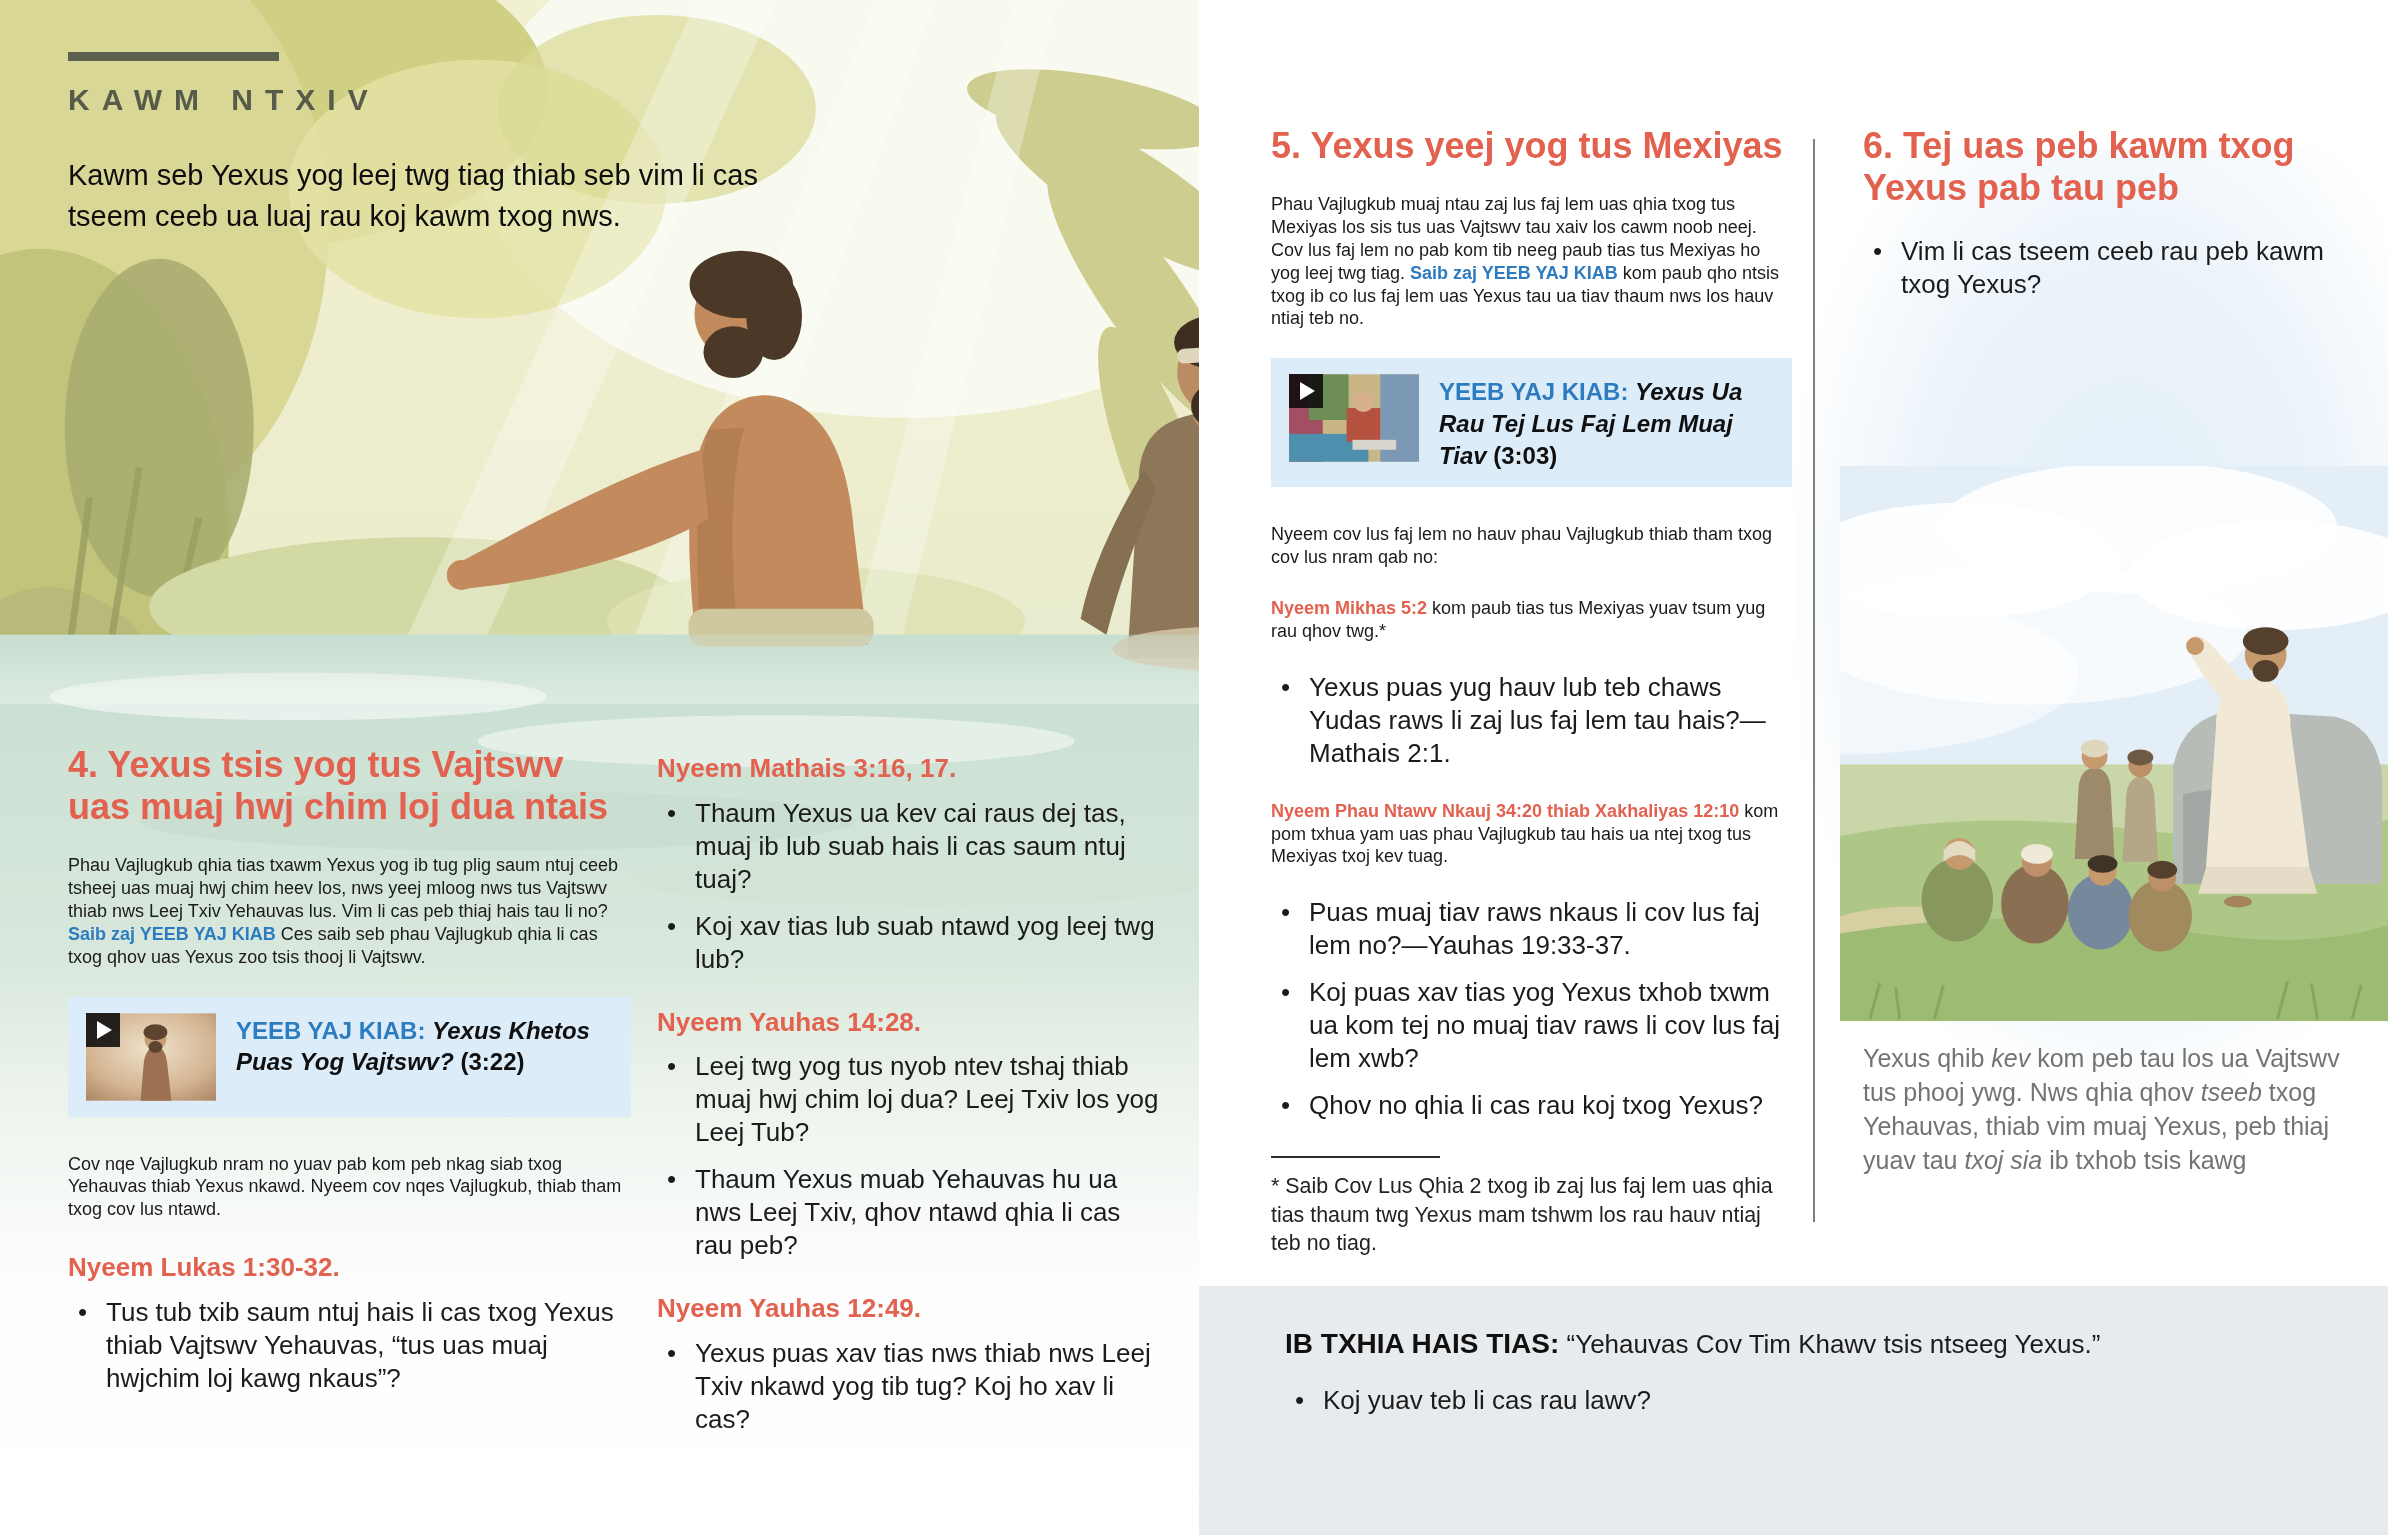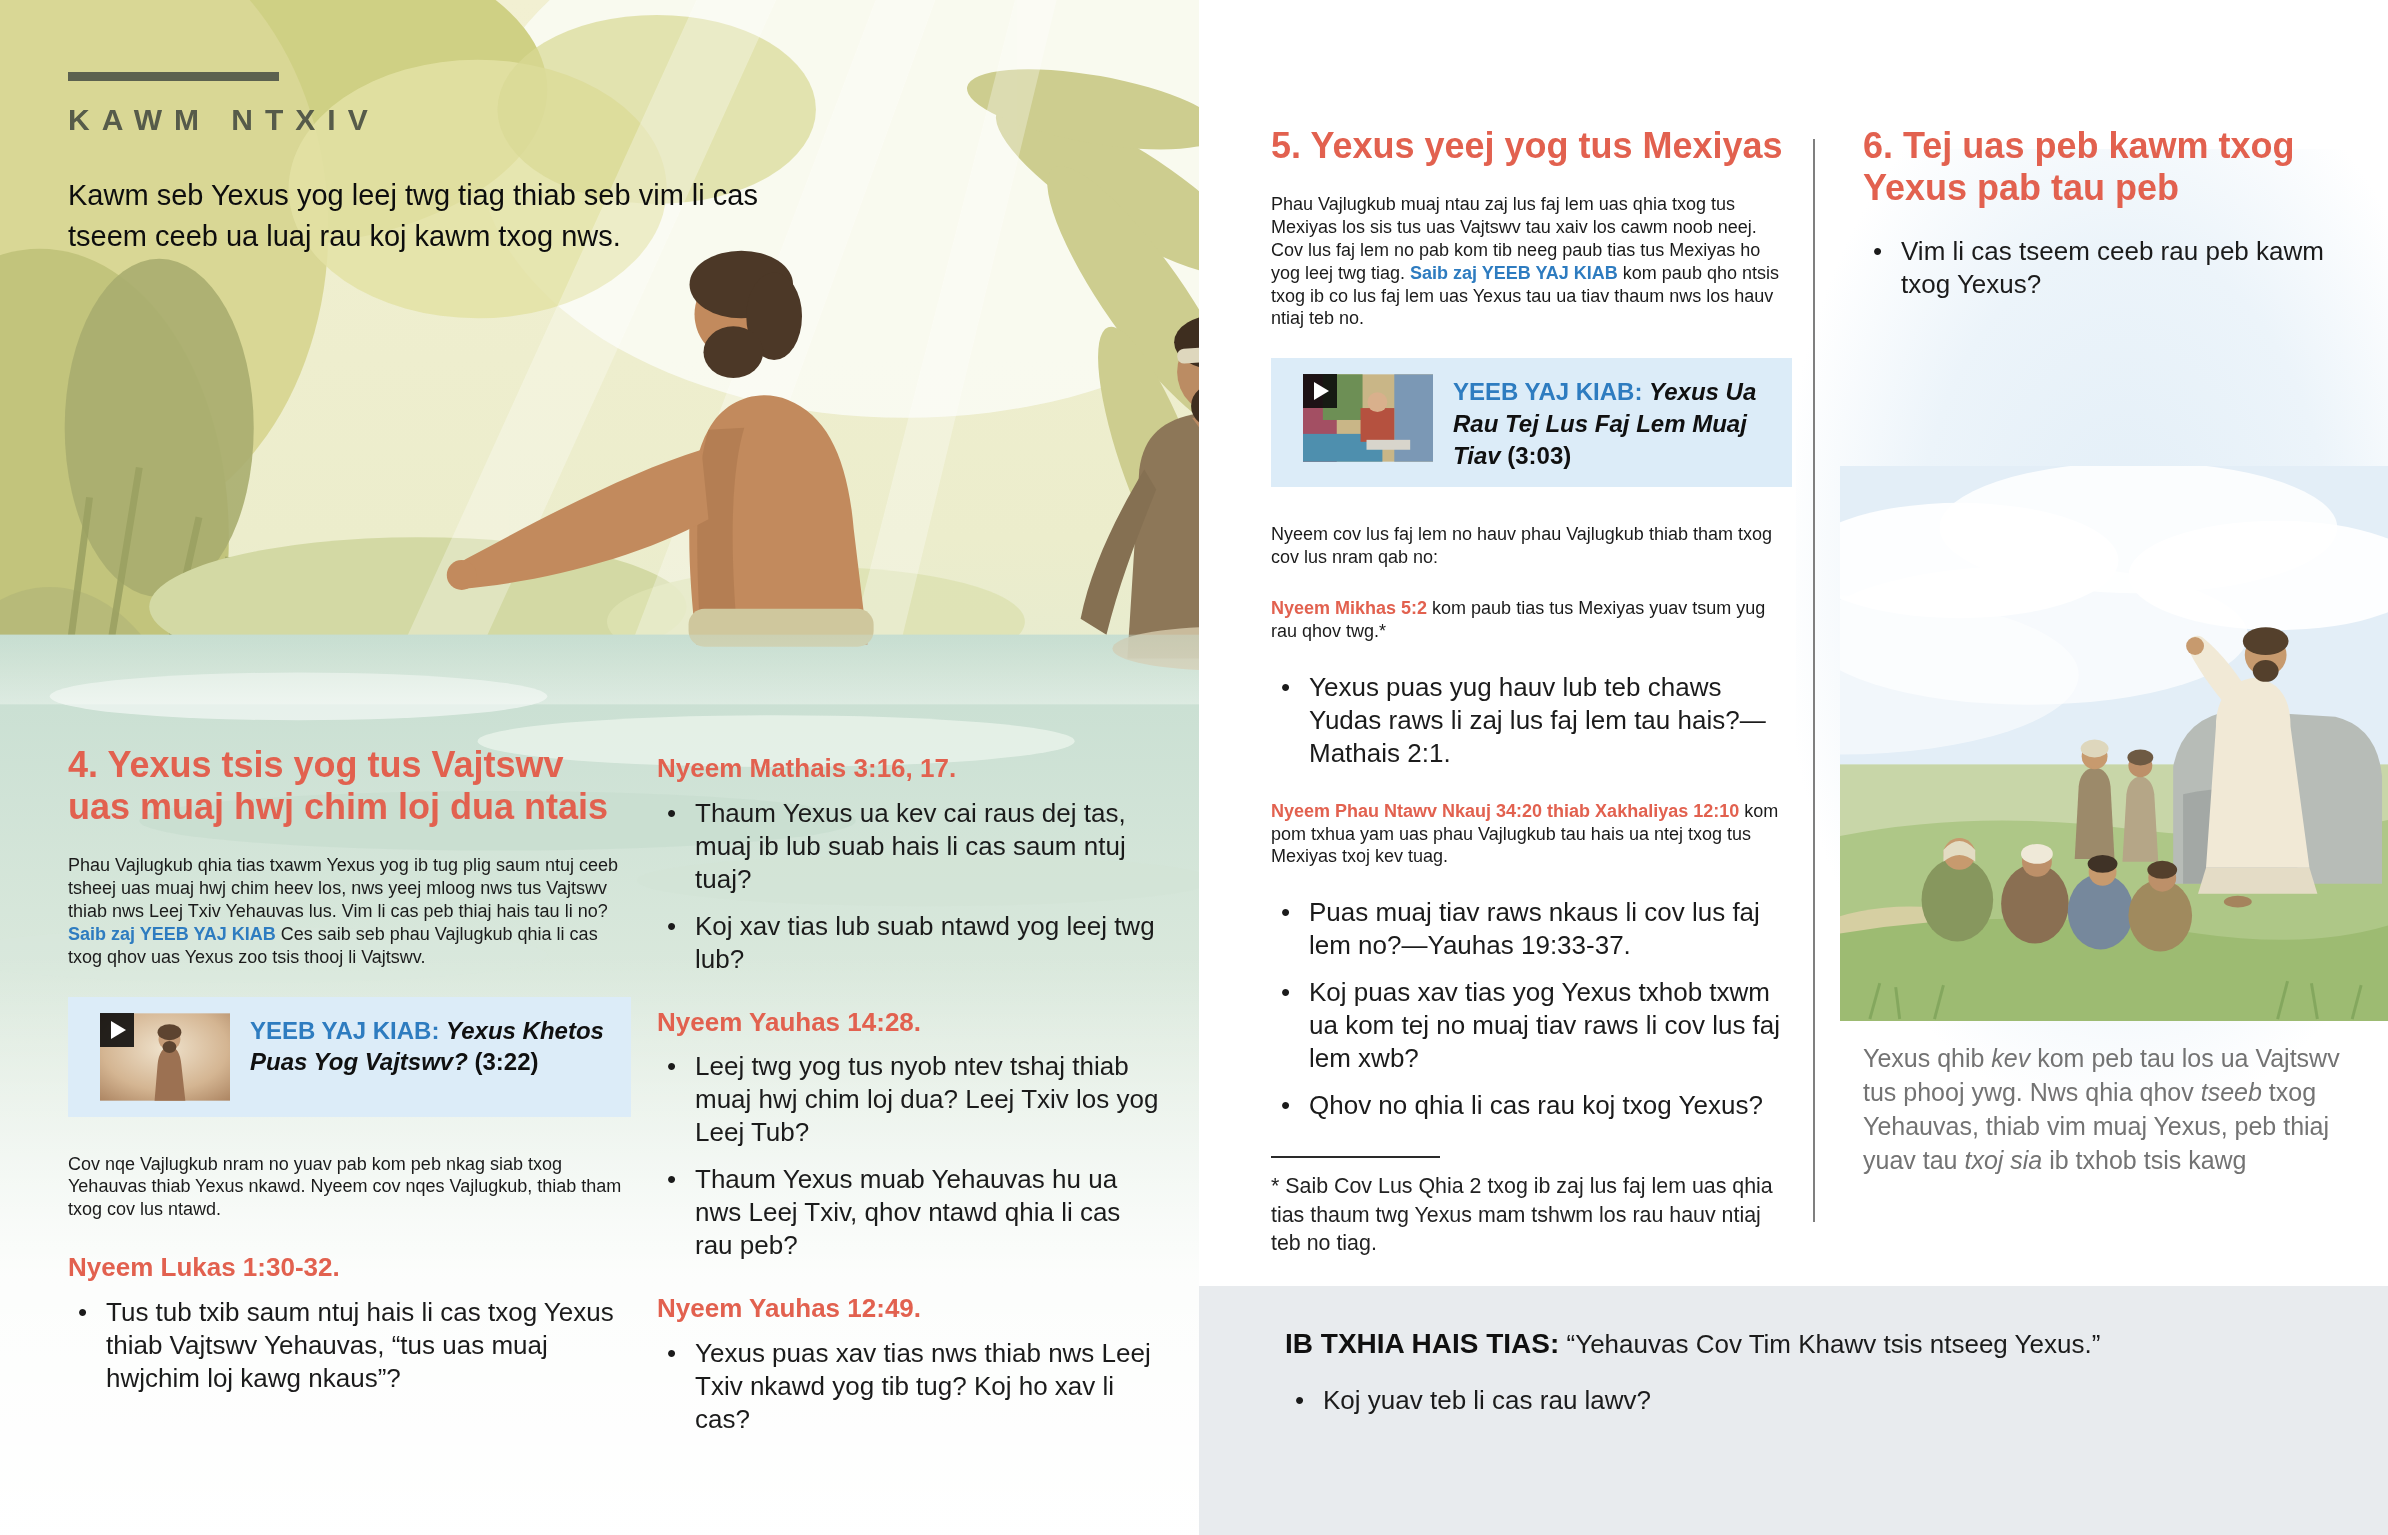--- a/index.html
+++ b/index.html
@@ -1,38 +1,38 @@
 <!DOCTYPE html>
 <html><head>
 <meta charset="utf-8">
 <style>
   html,body{margin:0;padding:0;background:#9a9a9a;}
   .canvas{position:relative;width:2388px;height:1535px;background:#ffffff;overflow:hidden;
           font-family:"Liberation Sans",sans-serif;color:#1b1b1b;}
   
   .page-left{position:absolute;left:0;top:0;width:1199px;height:1535px;}
   .hero{position:absolute;left:0;top:0;width:1199px;height:1535px;display:block;}
-  .hdr{position:absolute;left:68px;top:72px;width:756px;z-index:2;}
+  .hdr{position:absolute;left:68px;top:52px;width:756px;z-index:2;}
   .kicker-bar{width:211px;height:9px;background:#5c614f;}
   .kicker{margin-top:22px;font-size:30px;font-weight:bold;letter-spacing:12px;color:#565b4a;}
   .intro{margin:38px 0 0 0;font-size:29px;line-height:1.4;color:#0d0d0d;width:716px;}
   .col{position:absolute;z-index:2;}
   .col-l1{left:68px;top:744px;width:563px;}
   .col-l2{left:657px;top:752px;width:505px;}
   .sec-title{margin:0 0 26px 0;font-size:36px;line-height:1.17;font-weight:bold;color:#e2614f;}
   .body{margin:0 0 28px 0;font-size:18px;line-height:1.27;}
   .link{color:#2e7cc0;font-weight:bold;cursor:pointer;}
   .refhead{margin:30px 0 12px 0;font-size:26px;line-height:1.25;font-weight:bold;color:#e2614f;cursor:pointer;}
   .redlead{font-weight:bold;color:#e2614f;cursor:pointer;}
   ul.bl{list-style:none;margin:0 0 30px 0;padding:0;}
   ul.bl li{position:relative;padding-left:38px;margin:0 0 14px 0;font-size:26px;line-height:1.27;}
   ul.bl li::before{content:"•";position:absolute;left:10px;top:0;}
   
   .video-box{display:flex;align-items:flex-start;gap:20px;margin:4px 0 36px 0;background:#dcecf8;
-             padding:16px 18px 16px 32px;width:100%;box-sizing:border-box;cursor:pointer;justify-content:center;}
+             padding:16px 18px 16px 18px;width:100%;box-sizing:border-box;cursor:pointer;justify-content:center;}
   .thumb{position:relative;flex:0 0 130px;width:130px;height:88px;overflow:hidden;}
   .thumb svg{display:block;width:130px;height:88px;}
   .play{position:absolute;left:0;top:0;width:34px;height:34px;background:rgba(10,10,10,.88);
         display:flex;align-items:center;justify-content:center;}
   .tri{width:0;height:0;border-left:15px solid #fff;border-top:9px solid transparent;border-bottom:9px solid transparent;margin-left:3px;}
   .video-text{margin:2px 0 0 0;font-size:24px;line-height:1.32;font-weight:bold;}
   .vlabel{color:#2e7cc0;}
   .vtitle{font-style:italic;color:#101010;}
   .vdur{color:#101010;}
   

